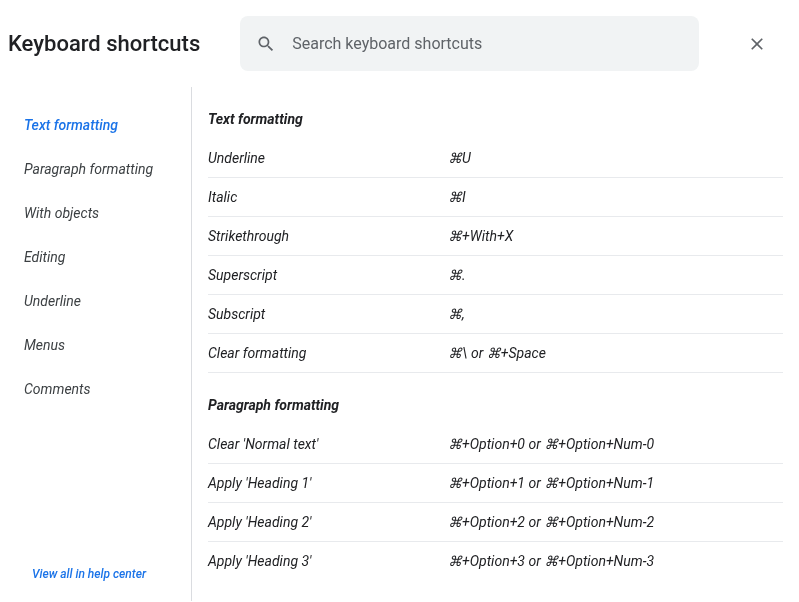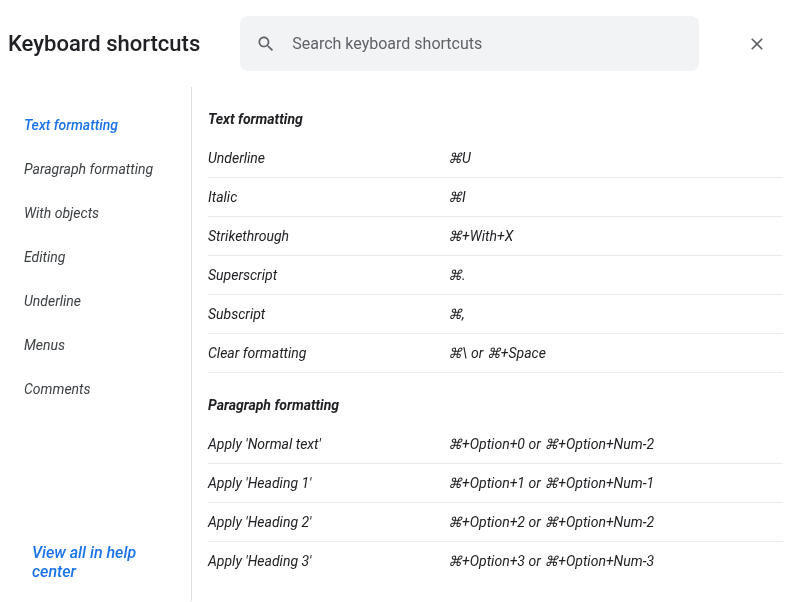--- a/index.html
+++ b/index.html
@@ -97,21 +97,21 @@
       color: #3c4043;
       cursor: pointer;
     }
     .sidebar-item.active {
       color: #1a73e8;
       font-weight: 500;
     }
     .help-link {
       padding: 20px 24px 20px 32px;
       color: #1a73e8;
-      font-size: 16px;
+      font-size: 12px;
       font-weight: 500;
       cursor: pointer;
       border-top: 1px solid transparent;
     }
     .content {
       flex: 1;
       overflow-y: auto;
       padding: 24px 16px 0 16px;
       position: relative;
     }
@@ -204,22 +204,22 @@
       </div>
       <div class="shortcut-row">
         <div class="shortcut-label">Clear formatting</div>
         <div class="shortcut-keys">⌘\ or ⌘+Space</div>
       </div>
     </div>
 
     <div class="section">
       <div class="section-title">Paragraph formatting</div>
       <div class="shortcut-row">
-        <div class="shortcut-label">Apply 'Normal text'</div>
-        <div class="shortcut-keys">⌘+Option+0 or ⌘+Option+Num-2</div>
+        <div class="shortcut-label">Clear 'Normal text'</div>
+        <div class="shortcut-keys">⌘+Option+0 or ⌘+Option+Num-0</div>
       </div>
       <div class="shortcut-row">
         <div class="shortcut-label">Apply 'Heading 1'</div>
         <div class="shortcut-keys">⌘+Option+1 or ⌘+Option+Num-1</div>
       </div>
       <div class="shortcut-row">
         <div class="shortcut-label">Apply 'Heading 2'</div>
         <div class="shortcut-keys">⌘+Option+2 or ⌘+Option+Num-2</div>
       </div>
       <div class="shortcut-row" style="border-bottom:none;">

